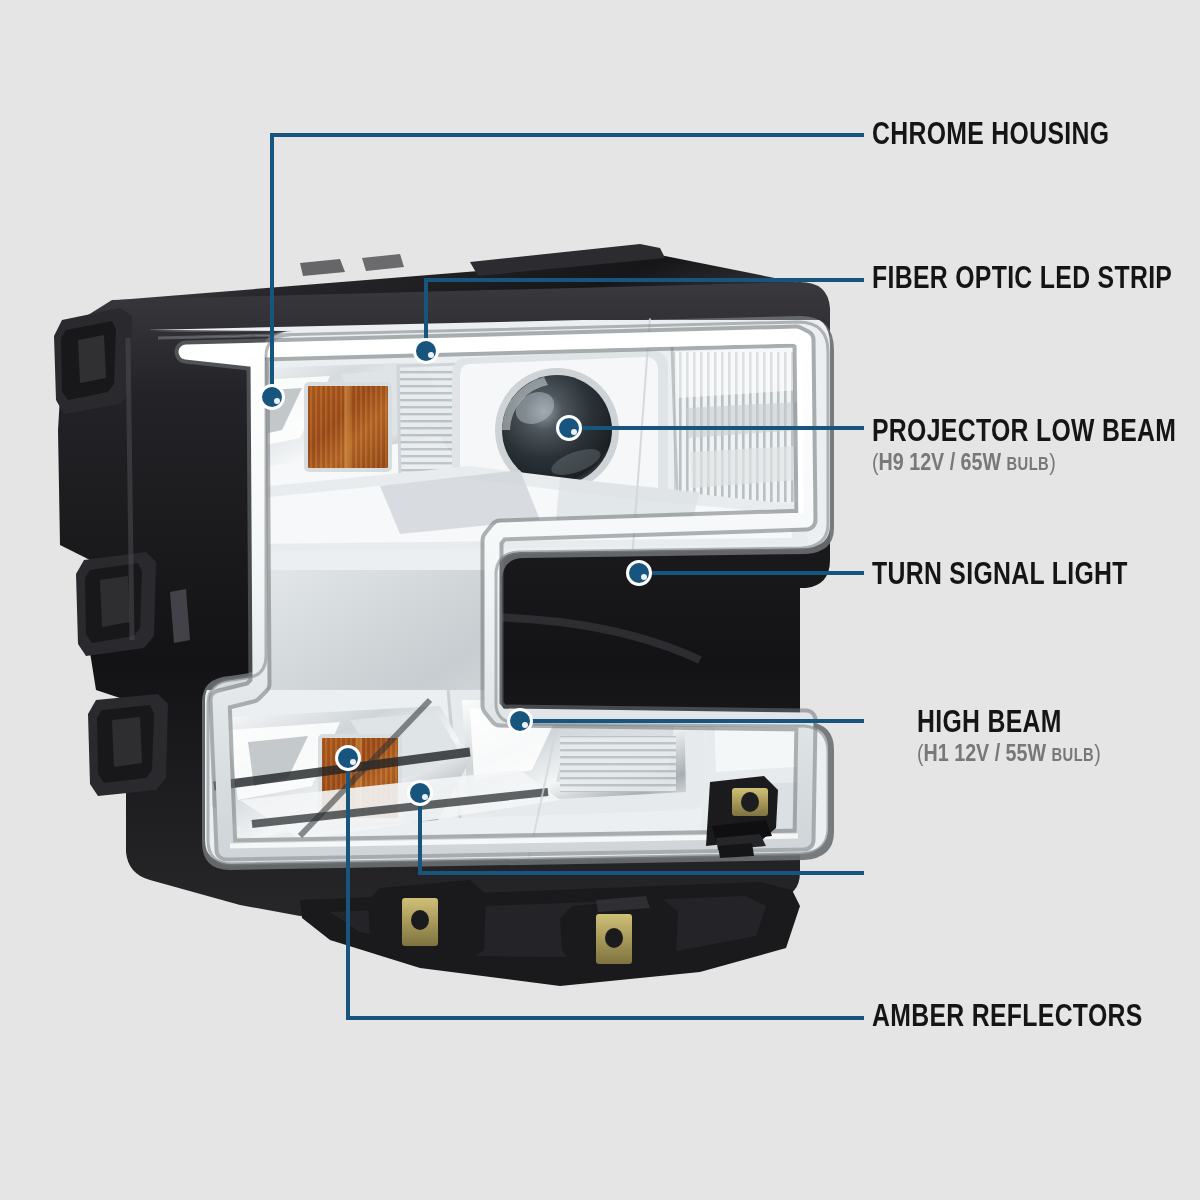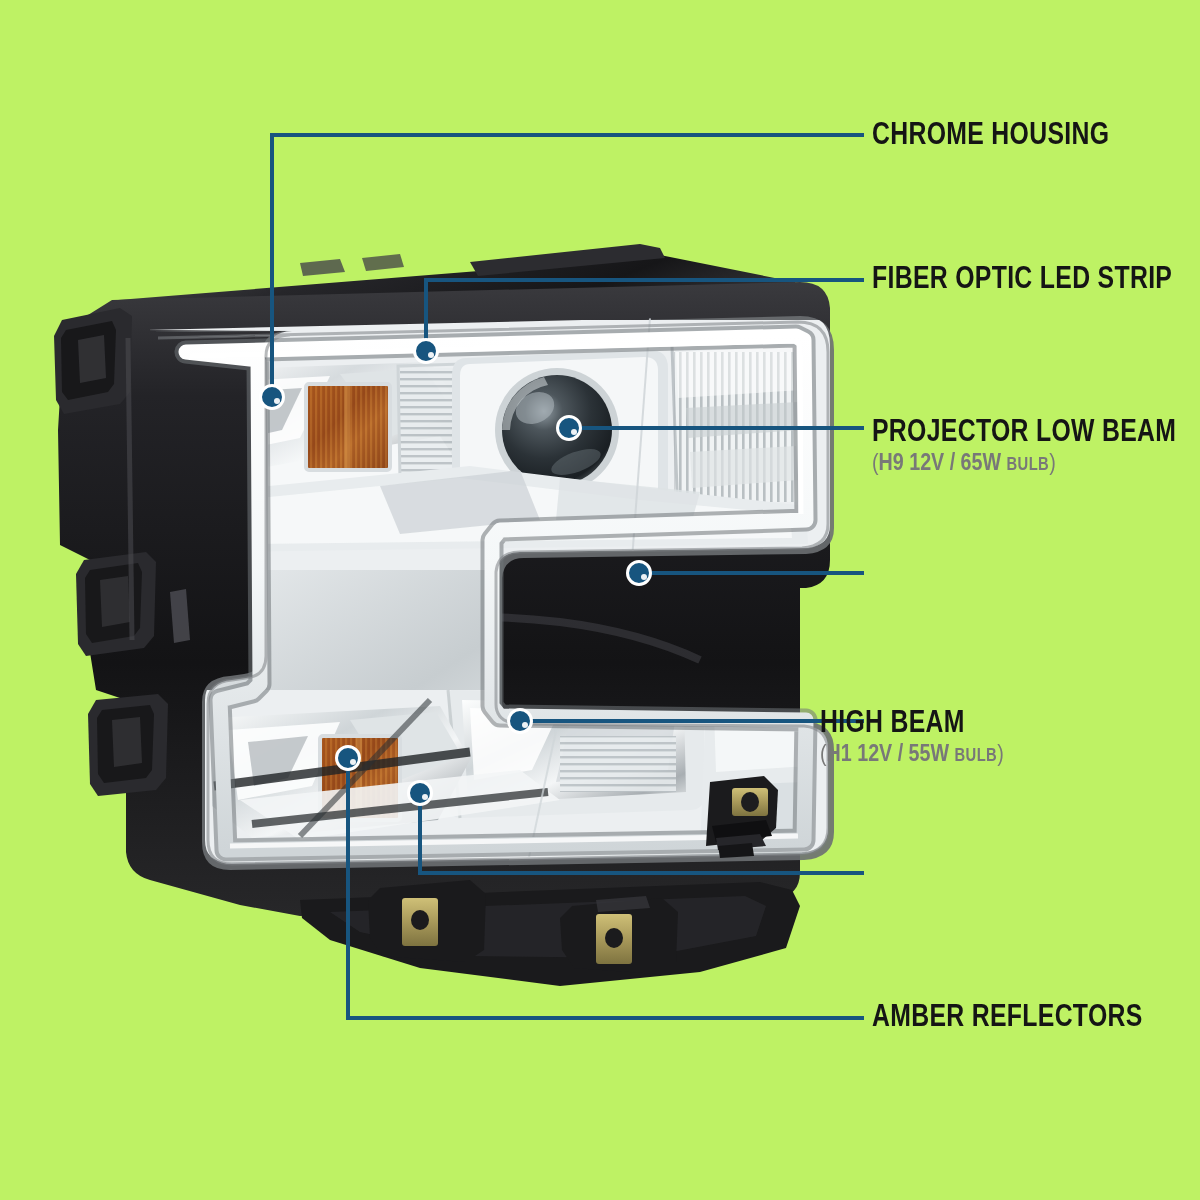--- a/index.html
+++ b/index.html
@@ -1,19 +1,19 @@
 <!DOCTYPE html>
 <html><head>
 <meta charset="utf-8">
 <style>
   html,body{margin:0;padding:0;background:#ffffff;}
   body{width:1200px;height:1200px;position:relative;overflow:hidden;
        font-family:"Liberation Sans","DejaVu Sans",sans-serif;}
 
-  #stage{position:absolute;inset:0;width:1200px;height:1200px;background:#bef264;}
+  #stage{position:absolute;inset:0;width:1200px;height:1200px;background:#e5e5e5;}
 
   
   #product{position:absolute;left:0;top:0;width:1200px;height:1200px;}
 
   
   #leaders{position:absolute;left:0;top:0;width:1200px;height:1200px;pointer-events:none;}
 
   
   .pin{position:absolute;width:26px;height:26px;transform:translate(-13px,-13px);}
   .pin .disc{position:absolute;left:0;top:0;width:26px;height:26px;border-radius:50%;
@@ -370,22 +370,25 @@
 
   <div class="label" style="left:872px;top:262px">
     <span class="title">FIBER OPTIC LED STRIP</span>
   </div>
 
   <div class="label" style="left:872px;top:415px">
     <span class="title">PROJECTOR LOW BEAM</span>
     <span class="sub"><span class="pq">(</span><span>H9  12V / 65W</span> <span class="sm">BULB</span><span class="pq">)</span></span>
   </div>
 
-
-  <div class="label" style="left:820px;top:706px">
+  <div class="label" style="left:872px;top:558px">
+    <span class="title">TURN SIGNAL LIGHT</span>
+  </div>
+
+  <div class="label" style="left:917px;top:706px">
     <span class="title">HIGH BEAM</span>
     <span class="sub"><span class="pq">(</span><span>H1  12V / 55W</span> <span class="sm">BULB</span><span class="pq">)</span></span>
   </div>
 
 
   <div class="label" style="left:872px;top:1000px">
     <span class="title">AMBER REFLECTORS</span>
   </div>
 
 </div>

